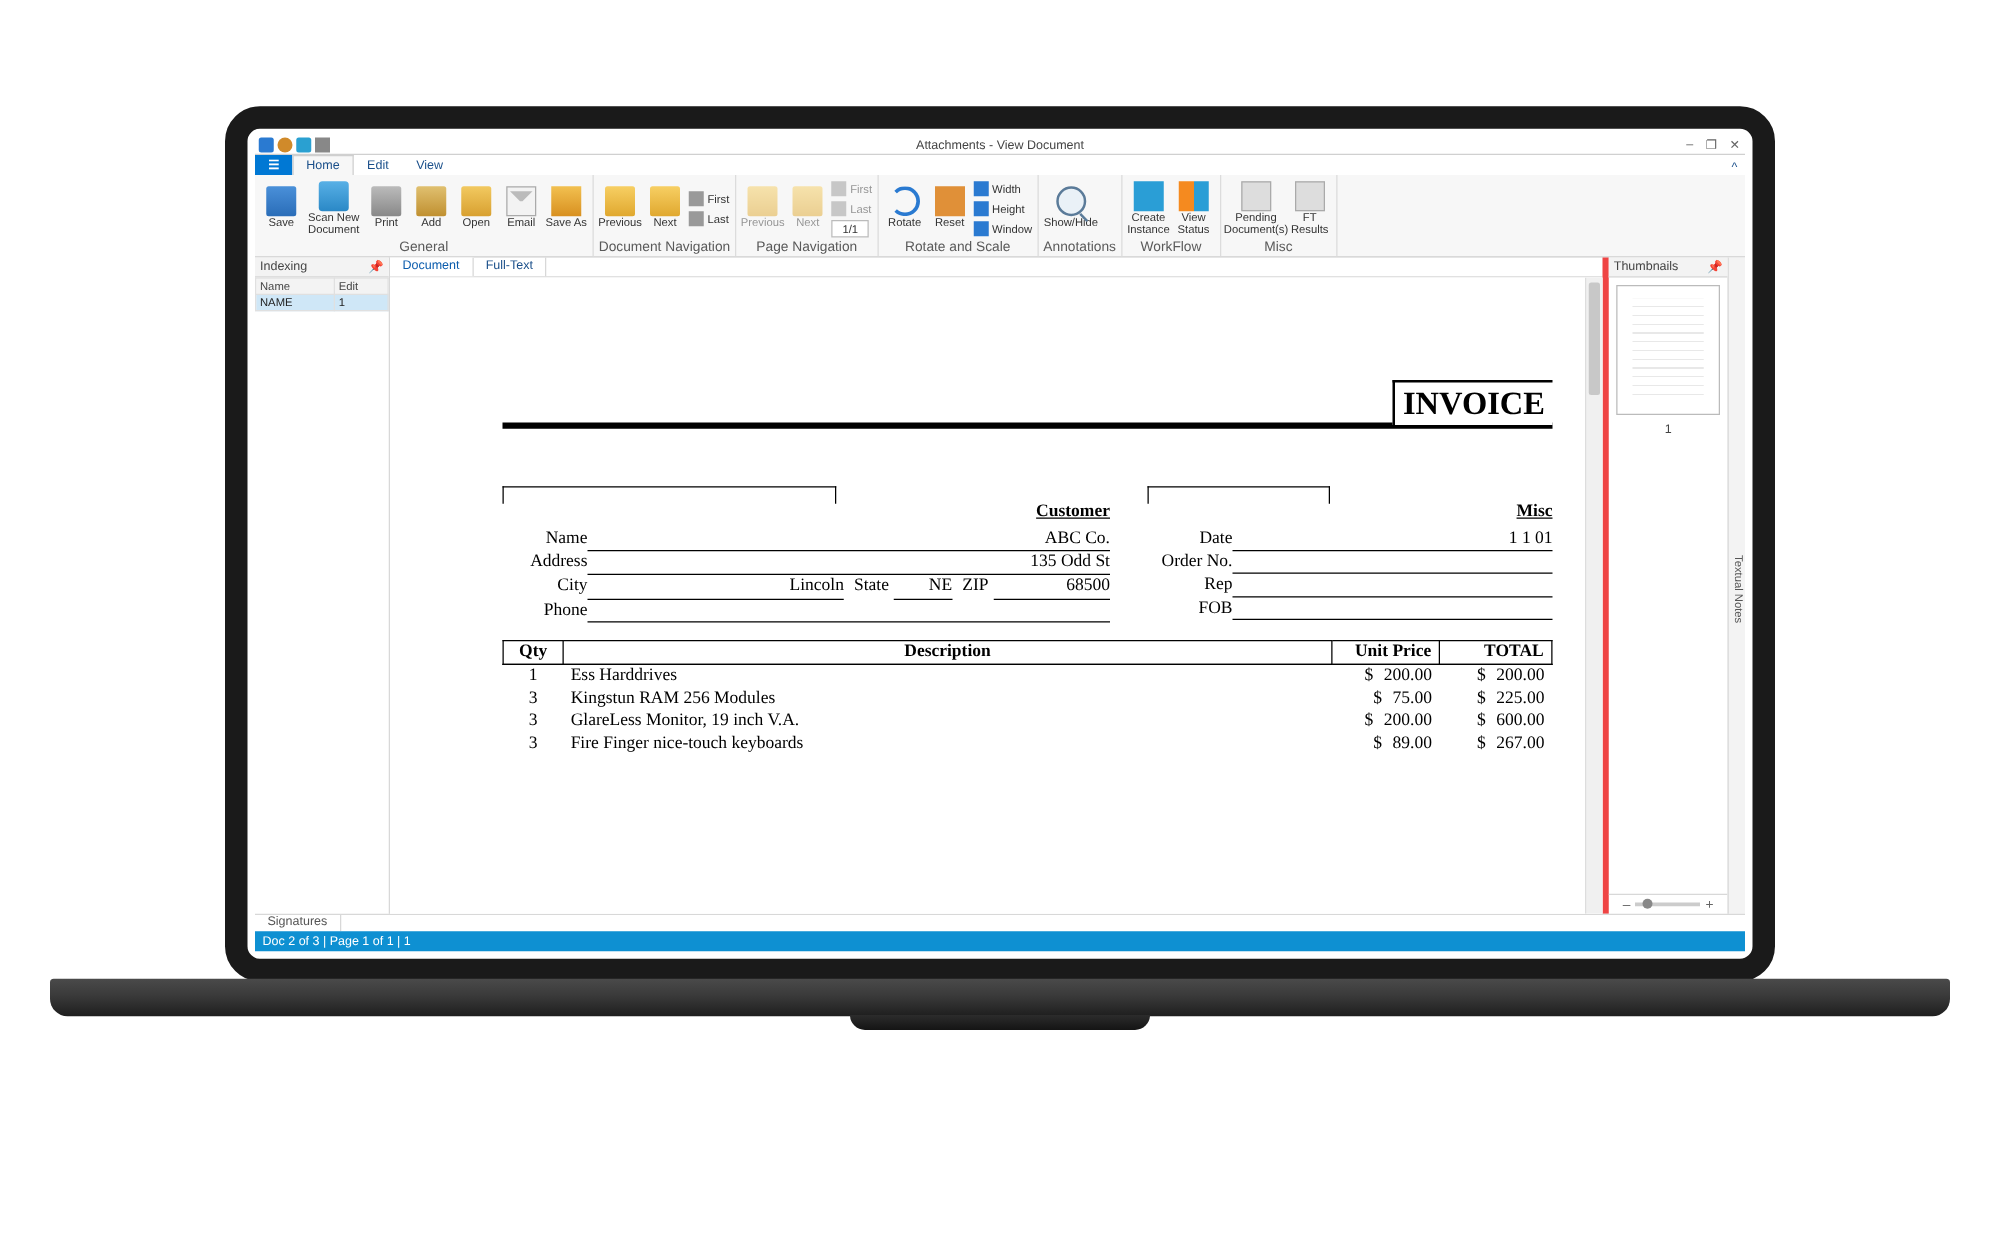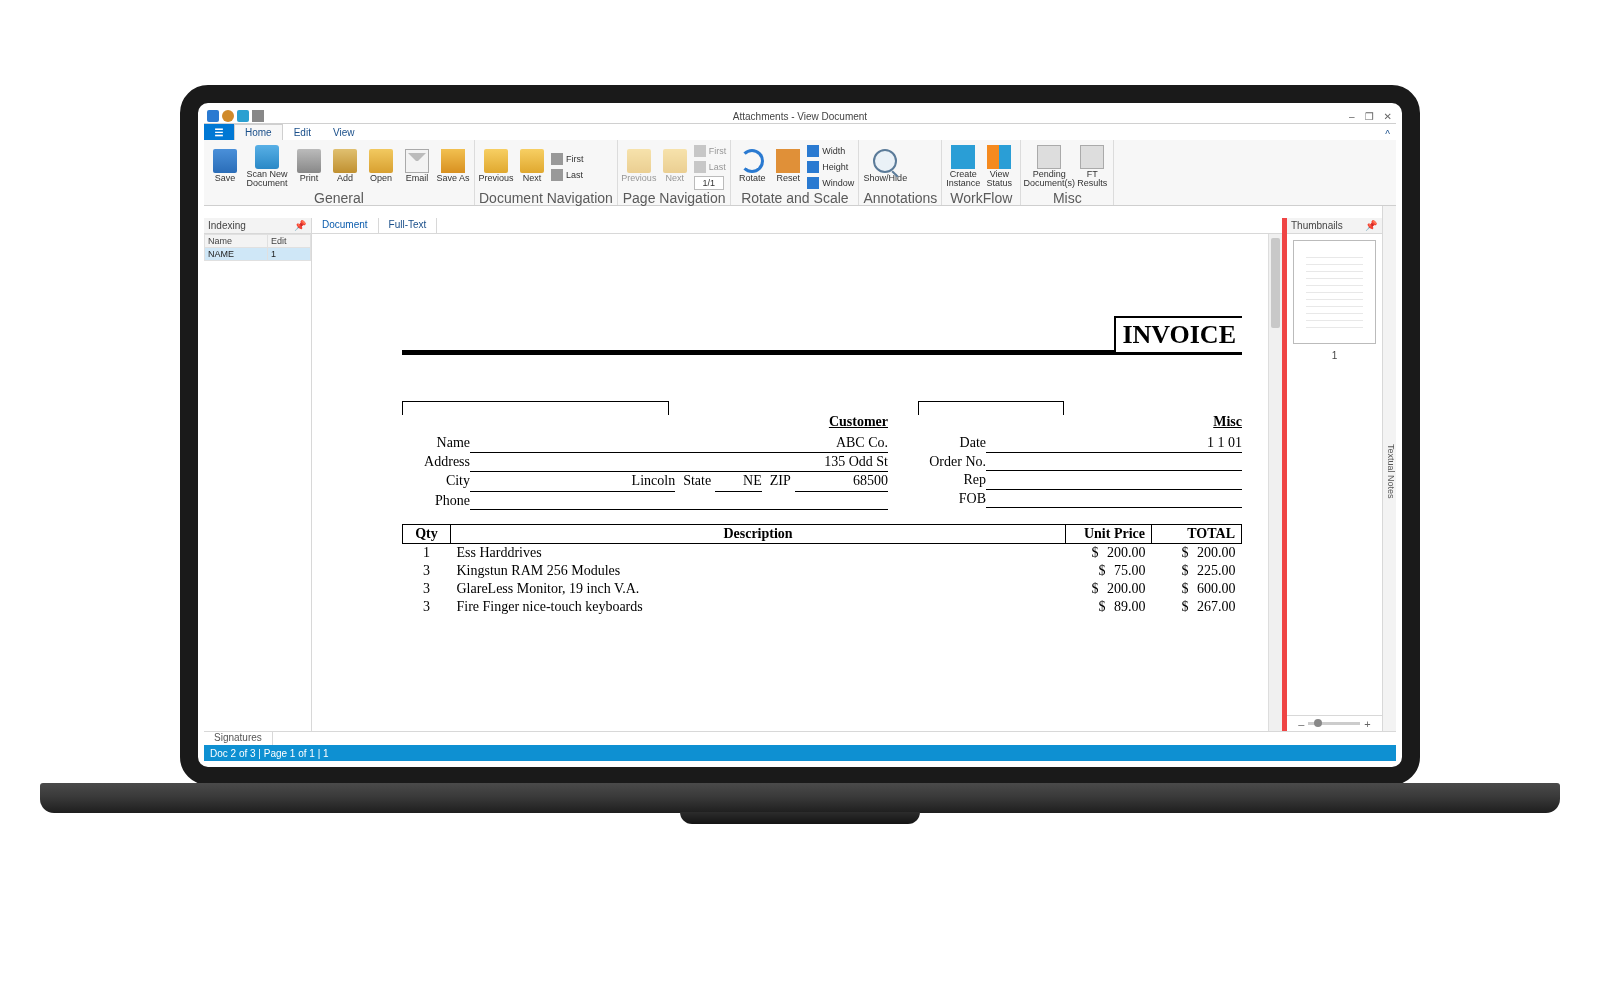--- a/index.html
+++ b/index.html
@@ -27,36 +27,36 @@
 .ribtabs{height:16px;display:flex;align-items:flex-end;font-size:10px;background:#fff;}
 .ribtabs .apptab{width:30px;height:16px;background:#0078d4;color:#fff;display:flex;align-items:center;justify-content:center;font-weight:bold;}
 .ribtabs .tab{padding:2px 10px;border:1px solid transparent;border-bottom:none;color:#1a4f8a;cursor:default;}
 .ribtabs .tab.active{border-color:#cfcfcf;background:#f7f7f7;}
 .ribtabs .help{margin-left:auto;margin-right:6px;color:#1a4f8a;}
 
 
 .ribbon{height:66px;background:#f7f7f7;border-bottom:1px solid #cfcfcf;display:flex;align-items:stretch;}
 .rgroup{display:flex;flex-direction:column;border-right:1px solid #dcdcdc;padding:1px 4px;}
 .rgroup .row{display:flex;flex:1;align-items:center;gap:2px;}
-.rgroup .lbl{text-align:center;font-size:14px;color:#5a5a5a;height:12px;line-height:12px;}
+.rgroup .lbl{text-align:center;font-size:11px;color:#5a5a5a;height:12px;line-height:12px;}
 .rbtn{display:flex;flex-direction:column;align-items:center;justify-content:center;width:34px;height:50px;font-size:9px;line-height:1.05;color:#333;}
 .rbtn .ic{width:24px;height:24px;margin-bottom:1px;}
 .vstack{display:flex;flex-direction:column;gap:0;font-size:9px;color:#333;}
 .vstack div{display:flex;align-items:center;gap:3px;height:16px;}
 .vstack .micon{width:12px;height:12px;}
 .micon.first{background:#999;}
 .micon.last{background:#999;}
 .micon.w{background:#2a7ad1;}
 .micon.h{background:#2a7ad1;}
 .micon.win{background:#2a7ad1;}
 .pagectr{border:1px solid #bbb;width:30px;height:14px;font-size:9px;text-align:center;line-height:12px;background:#fff;}
 
 
 .work{flex:1;display:flex;min-height:0;}
-.panel{display:flex;flex-direction:column;margin-top:12px;}
+.panel{display:flex;flex-direction:column;}
 .panehdr{height:16px;background:#f3f3f3;border-bottom:1px solid #d8d8d8;display:flex;align-items:center;font-size:10px;color:#444;padding:0 4px;position:relative;}
 .panehdr .pin{position:absolute;right:4px;color:#888;}
 .left{width:108px;border-right:1px solid #d8d8d8;}
 .idxtbl{width:100%;font-size:9px;border-collapse:collapse;}
 .idxtbl th{background:#f3f3f3;border:1px solid #e0e0e0;text-align:left;padding:1px 3px;font-weight:normal;color:#444;}
 .idxtbl td{border:1px solid #e0e0e0;padding:1px 3px;}
 .idxtbl tr.sel td{background:#cfe7f7;}
 
 .center{flex:1;display:flex;flex-direction:column;}
 .doctabs{height:16px;display:flex;border-bottom:1px solid #d8d8d8;font-size:10px;}

